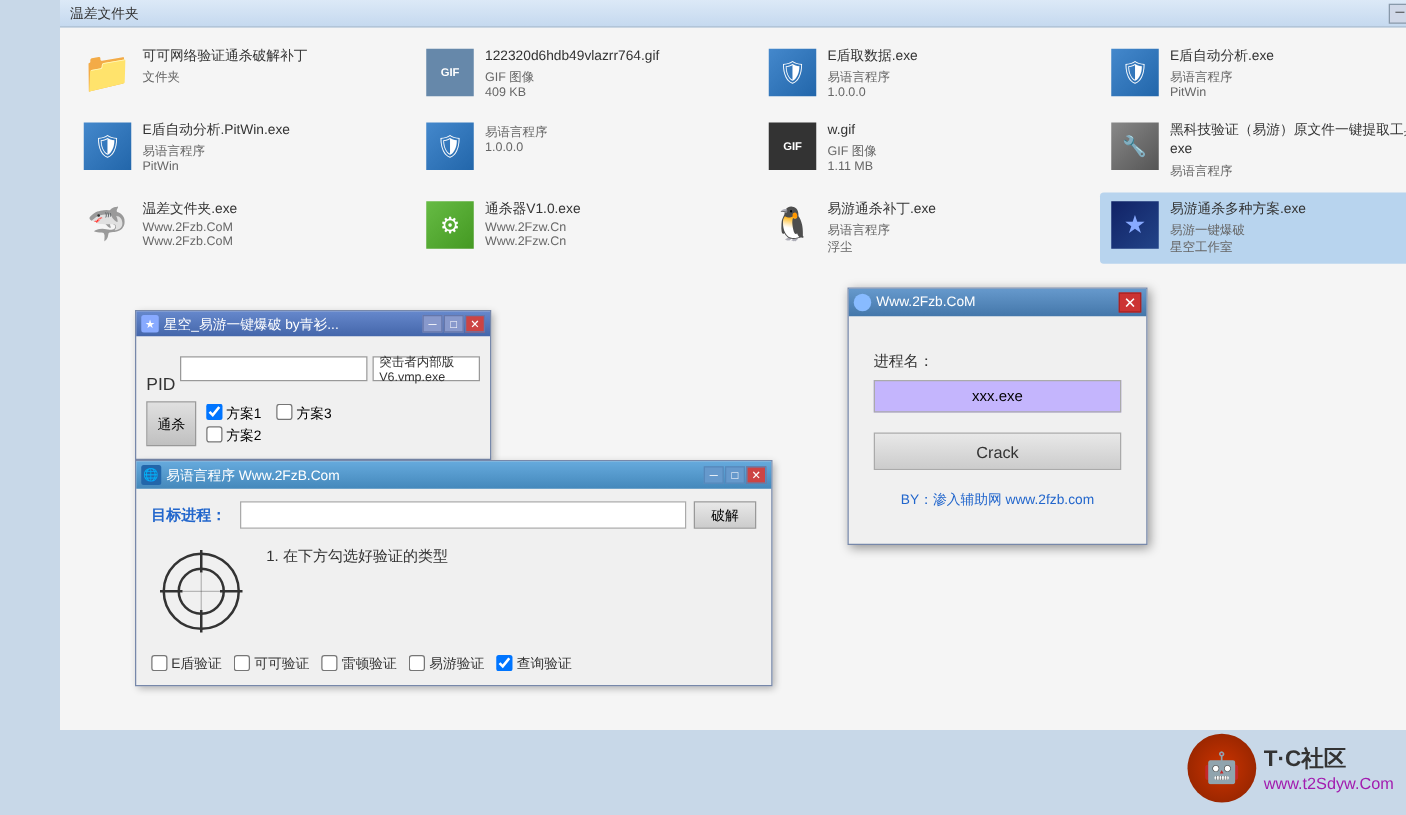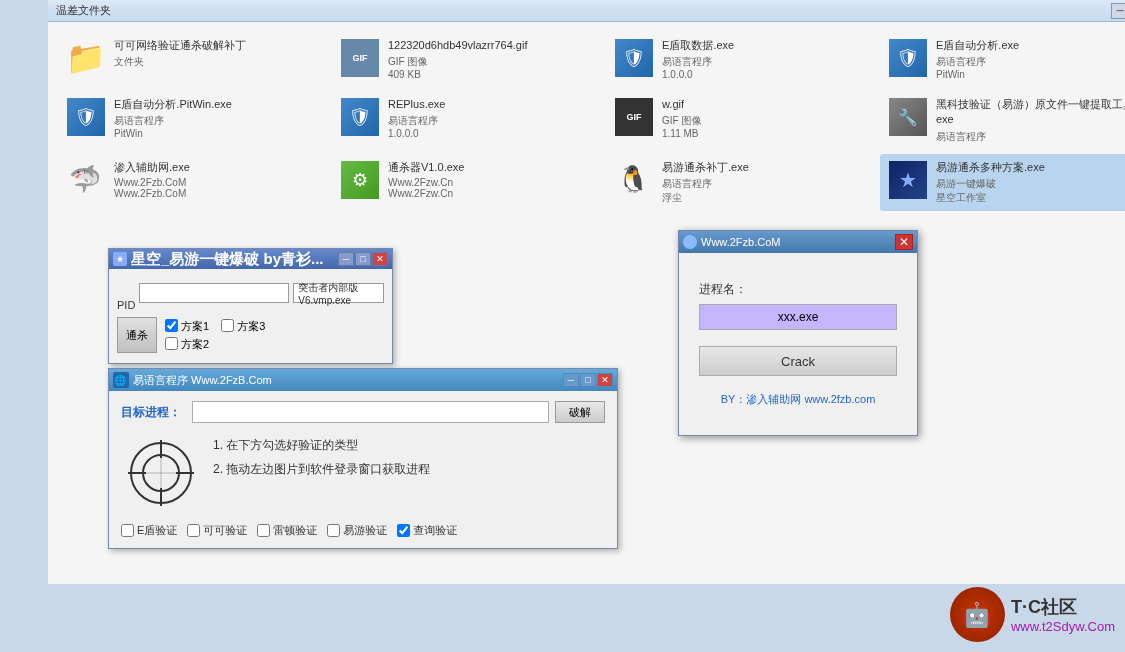--- a/index.html
+++ b/index.html
@@ -141,22 +141,21 @@
       flex-shrink: 0;
       display: flex;
       align-items: center;
       justify-content: center;
       font-size: 9px;
       color: white;
     }
 
     .popup-title-text {
       flex: 1;
-      font-size: 15px;
-      font-weight: bold;
+      font-size: 11px;
     }
 
     .popup-win-btns {
       display: flex;
       gap: 1px;
     }
 
     .pwb {
       width: 16px;
       height: 14px;
@@ -179,21 +178,21 @@
     }
 
     .popup-1-row1 {
       display: flex;
       align-items: center;
       gap: 4px;
       margin-bottom: 6px;
     }
 
     .pid-label {
-      font-size: 11px;
+      font-size: 14px;
       color: #333;
       width: 25px;
       margin-top: 24px;
     }
 
     .pid-input {
       flex: 1;
       height: 20px;
       border: 1px solid #999;
       background: white;
@@ -575,21 +574,20 @@
         <div class="file-desc">易语言程序</div>
         <div class="file-size">PitWin</div>
       </div>
     </div>
 
     <div class="file-item">
       <div class="file-icon">
         <div style="width:38px;height:38px;background:linear-gradient(135deg,#4488cc,#2266aa);display:flex;align-items:center;justify-content:center;color:white;font-size:18px;">🛡</div>
       </div>
       <div class="file-info">
-        <div class="file-name">REPlus.exe</div>
         <div class="file-desc">易语言程序</div>
         <div class="file-size">1.0.0.0</div>
       </div>
     </div>
 
     <div class="file-item">
       <div class="file-icon">
         <div style="width:38px;height:38px;background:#333;display:flex;align-items:center;justify-content:center;color:white;font-size:9px;font-weight:bold;">GIF</div>
       </div>
       <div class="file-info">
@@ -607,21 +605,21 @@
         <div class="file-name">黑科技验证（易游）原文件一键提取工具.exe</div>
         <div class="file-desc">易语言程序</div>
       </div>
     </div>
 
     <div class="file-item">
       <div class="file-icon">
         <div style="width:38px;height:38px;display:flex;align-items:center;justify-content:center;font-size:26px;">🦈</div>
       </div>
       <div class="file-info">
-        <div class="file-name">渗入辅助网.exe</div>
+        <div class="file-name">温差文件夹.exe</div>
         <div class="file-desc">Www.2Fzb.CoM</div>
         <div class="file-size">Www.2Fzb.CoM</div>
       </div>
     </div>
 
     <div class="file-item">
       <div class="file-icon">
         <div style="width:38px;height:38px;background:linear-gradient(135deg,#66bb44,#449922);display:flex;align-items:center;justify-content:center;color:white;font-size:18px;">⚙</div>
       </div>
       <div class="file-info">
@@ -720,21 +718,20 @@
           <line x1="35" y1="2" x2="35" y2="20" stroke="#333" stroke-width="2"></line>
           <line x1="35" y1="50" x2="35" y2="68" stroke="#333" stroke-width="2"></line>
           <line x1="2" y1="35" x2="20" y2="35" stroke="#333" stroke-width="2"></line>
           <line x1="50" y1="35" x2="68" y2="35" stroke="#333" stroke-width="2"></line>
           <line x1="35" y1="20" x2="35" y2="50" stroke="#333" stroke-width="1" opacity="0.3"></line>
           <line x1="20" y1="35" x2="50" y2="35" stroke="#333" stroke-width="1" opacity="0.3"></line>
         </svg>
       </div>
       <div class="instructions">
         <div>1. 在下方勾选好验证的类型</div>
-        <div>2. 拖动左边图片到软件登录窗口获取进程</div>
       </div>
     </div>
     <div class="checkboxes-row">
       <label class="chk-item">
         <input type="checkbox" style="">
         <span>E盾验证</span>
       </label>
       <label class="chk-item">
         <input type="checkbox" style="">
         <span>可可验证</span>

